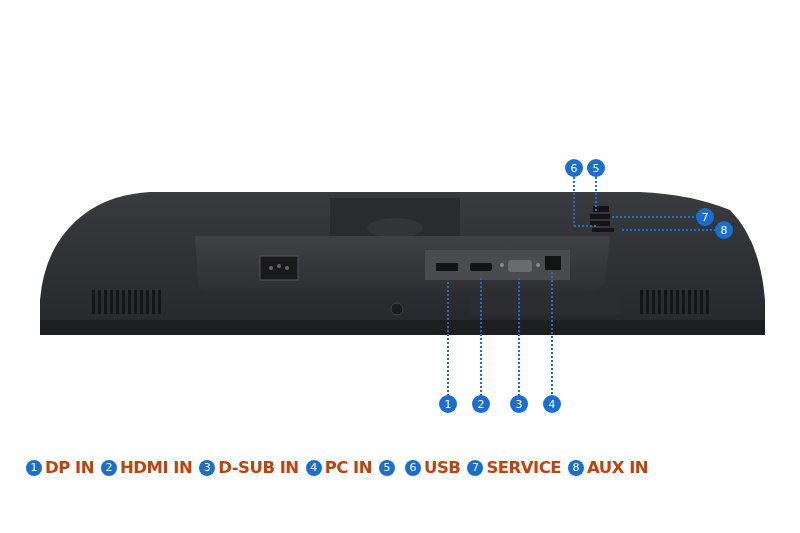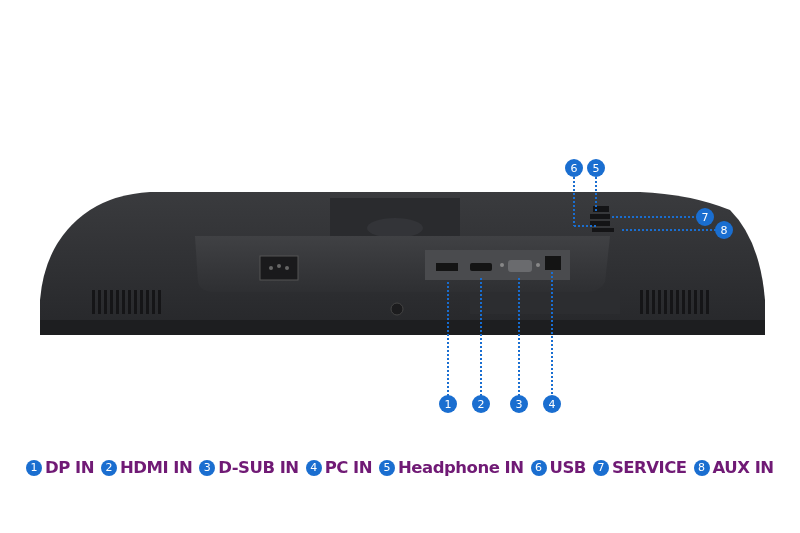--- a/index.html
+++ b/index.html
@@ -1,21 +1,21 @@
 <!DOCTYPE html>
 <html><head>
 <meta charset="utf-8">
 <style>
   html,body{margin:0;padding:0;background:#ffffff;}
   body{width:800px;height:533px;position:relative;overflow:hidden;font-family:"DejaVu Sans",sans-serif;}
   .stage{position:absolute;left:0;top:0;width:800px;height:533px;}
   .legend{position:absolute;left:26px;top:458px;display:flex;align-items:center;gap:0;white-space:nowrap;}
   .leg-item{display:flex;align-items:center;margin-right:7px;}
   .leg-badge{width:16px;height:16px;border-radius:50%;background:#1a6ed0;color:#fff;font-size:11px;display:flex;align-items:center;justify-content:center;margin-right:3px;font-family:"DejaVu Sans",sans-serif;}
-  .leg-label{font-size:16.5px;font-weight:bold;color:#701a75;letter-spacing:-0.5px;font-family:"DejaVu Sans",sans-serif;}
+  .leg-label{font-size:16.5px;font-weight:bold;color:#c2410c;letter-spacing:-0.5px;font-family:"DejaVu Sans",sans-serif;}
   .callout{position:absolute;width:18px;height:18px;border-radius:50%;background:#1a6ed0;color:#fff;font-size:11px;display:flex;align-items:center;justify-content:center;font-family:"DejaVu Sans",sans-serif;}
 </style>
 </head>
 <body>
 
 <div class="stage">
   <svg width="800" height="533" viewBox="0 0 800 533">
     <defs>
       <linearGradient id="body" x1="0" y1="0" x2="0" y2="1">
         <stop offset="0" stop-color="#3a3b3e"></stop>
@@ -123,21 +123,20 @@
   <div class="leg-item">
     <span class="leg-badge">3</span>
     <span class="leg-label">D-SUB IN</span>
   </div>
   <div class="leg-item">
     <span class="leg-badge">4</span>
     <span class="leg-label">PC IN</span>
   </div>
   <div class="leg-item">
     <span class="leg-badge">5</span>
-    <span class="leg-label">Headphone IN</span>
   </div>
   <div class="leg-item">
     <span class="leg-badge">6</span>
     <span class="leg-label">USB</span>
   </div>
   <div class="leg-item">
     <span class="leg-badge">7</span>
     <span class="leg-label">SERVICE</span>
   </div>
   <div class="leg-item">

